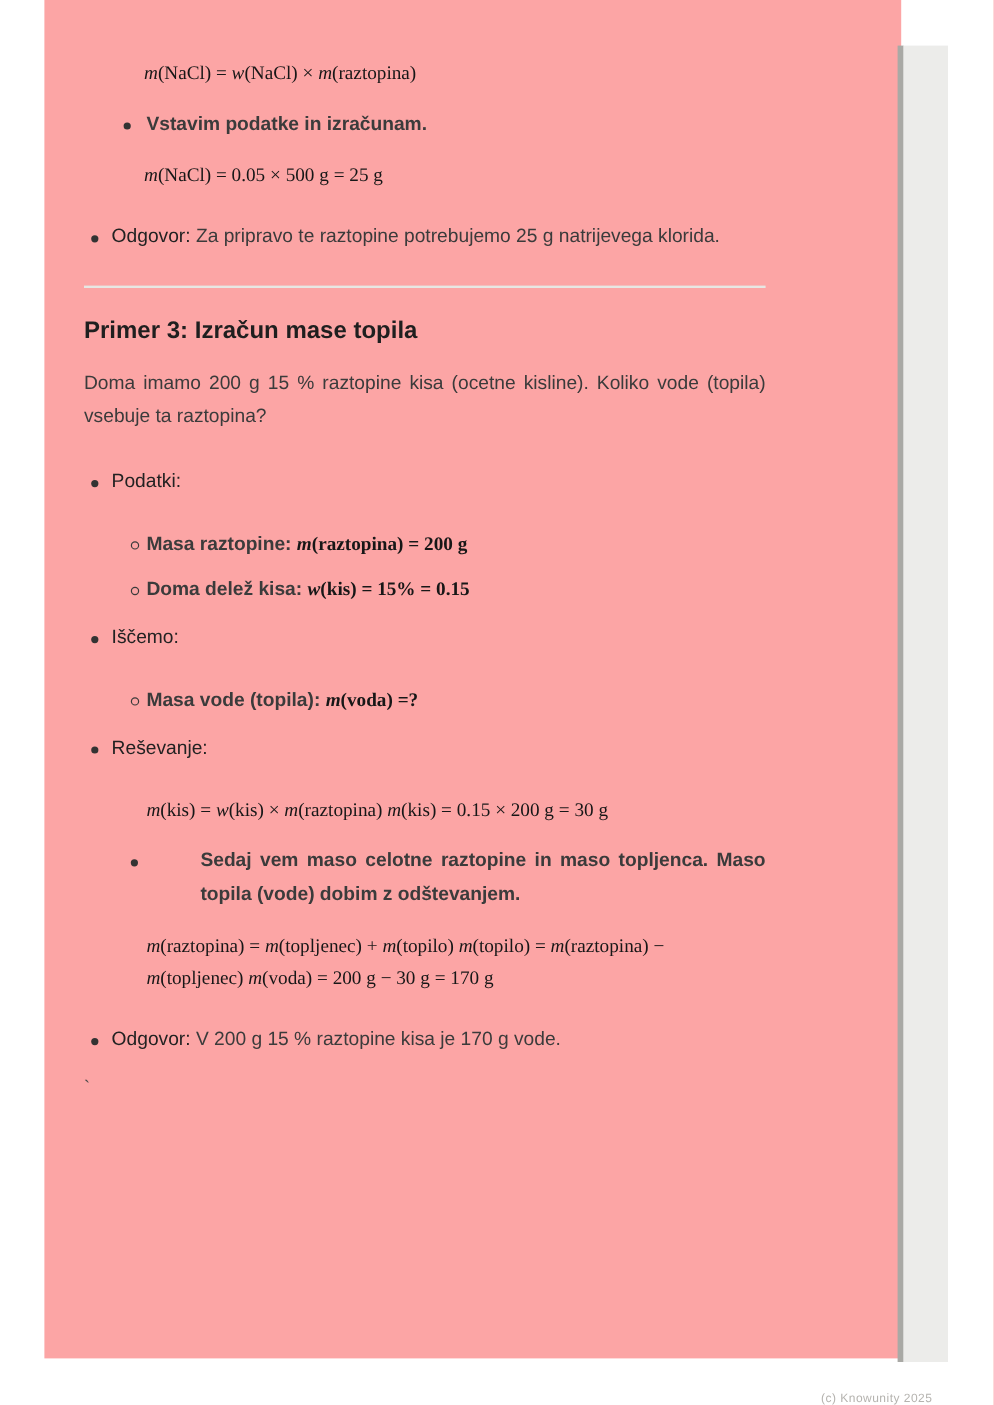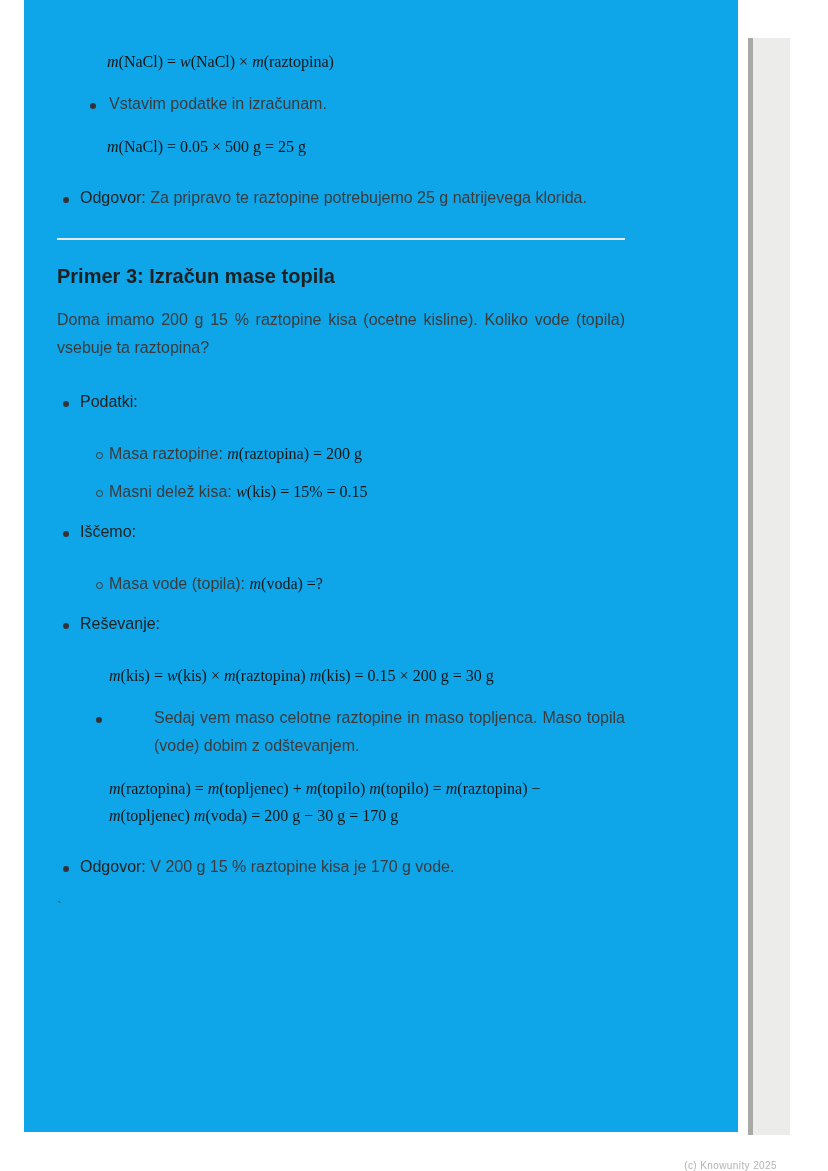--- a/index.html
+++ b/index.html
@@ -4,22 +4,22 @@
 <style>
   html,body{margin:0;padding:0;}
   body{
     width:828px;height:1171px;
     background:#ffffff;
     position:relative;
     overflow:hidden;
     font-family:"Liberation Sans", sans-serif;
   }
   .paper{
-    position:absolute;left:24px;top:0;width:714px;height:1132px;
-    background:#0ea5e9;
+    position:absolute;left:37px;top:0;width:714px;height:1132px;
+    background:#fca5a5;
   }
   .edge-line{
     position:absolute;left:748px;top:38px;width:5px;height:1097px;
     background:#a9a9a5;
   }
   .gray-band{
     position:absolute;left:753px;top:38px;width:37px;height:1097px;
     background:#ececea;
   }
   .content{
@@ -31,21 +31,21 @@
   .math{
     font-family:"Liberation Serif", serif;
     color:#171717;
     line-height:27px;
   }
   .formula-block{
     margin:15px 0 15px 50px;
   }
   .li1{display:flex;margin:0 0 12px 0;}
   .li1 .marker{flex:0 0 23px;padding-left:6px;box-sizing:border-box;}
-  .li2{display:flex;margin:0 0 10px 33px;}
+  .li2{display:flex;margin:0 0 10px 33px;font-weight:bold;}
   .li2 .marker{flex:0 0 19px;}
   .dot{display:inline-block;width:6px;height:6px;border-radius:50%;background:#333;margin-top:11px;}
   .ring{display:inline-block;width:5px;height:5px;border-radius:50%;border:1.5px solid #3b3b3b;margin-top:10px;background:transparent;}
   .li-text{flex:1 1 auto;}
   .justify{text-align:justify;}
   .bold-label{font-weight:normal;color:#222;}
   .sublist{margin-top:24px;}
   .heading{
     font-weight:bold;color:#1f1f1f;font-size:20px;line-height:28px;
     margin:0 0 16px 0;
@@ -92,21 +92,21 @@
       <span class="marker"><span class="dot"></span></span>
       <div class="li-text">
         <span class="bold-label">Podatki:</span>
         <div class="sublist">
           <div class="li2" style="margin-left:10px;">
             <span class="marker"><span class="ring"></span></span>
             <div class="li-text"><span>Masa raztopine: </span><span class="math"><i>m</i>(raztopina) = 200 g</span></div>
           </div>
           <div class="li2" style="margin-left:10px;margin-bottom:0;">
             <span class="marker"><span class="ring"></span></span>
-            <div class="li-text"><span>Masni delež kisa: </span><span class="math"><i>w</i>(kis) = 15% = 0.15</span></div>
+            <div class="li-text"><span>Doma delež kisa: </span><span class="math"><i>w</i>(kis) = 15% = 0.15</span></div>
           </div>
         </div>
       </div>
     </div>
 
     <div class="li1">
       <span class="marker"><span class="dot"></span></span>
       <div class="li-text">
         <span class="bold-label">Iščemo:</span>
         <div class="sublist">

